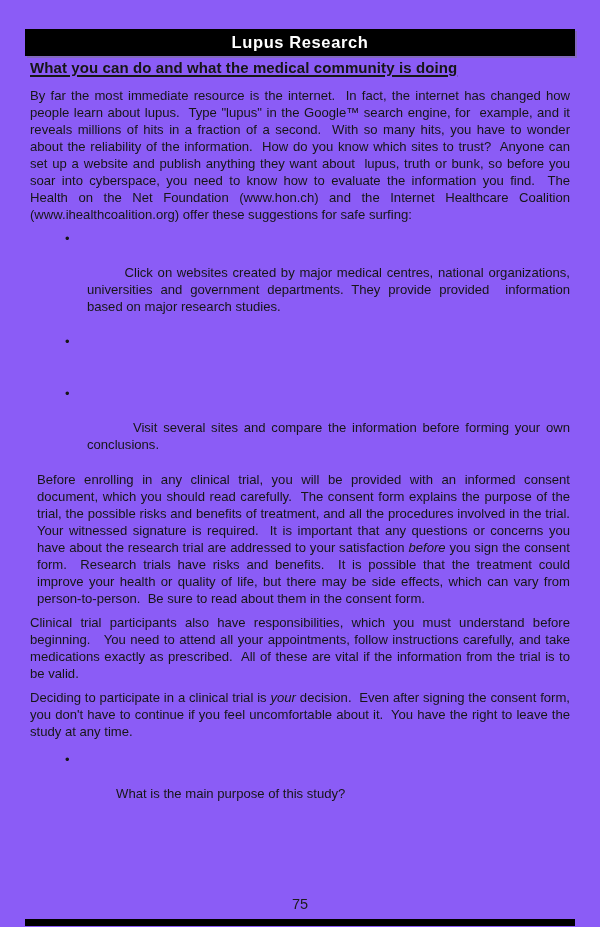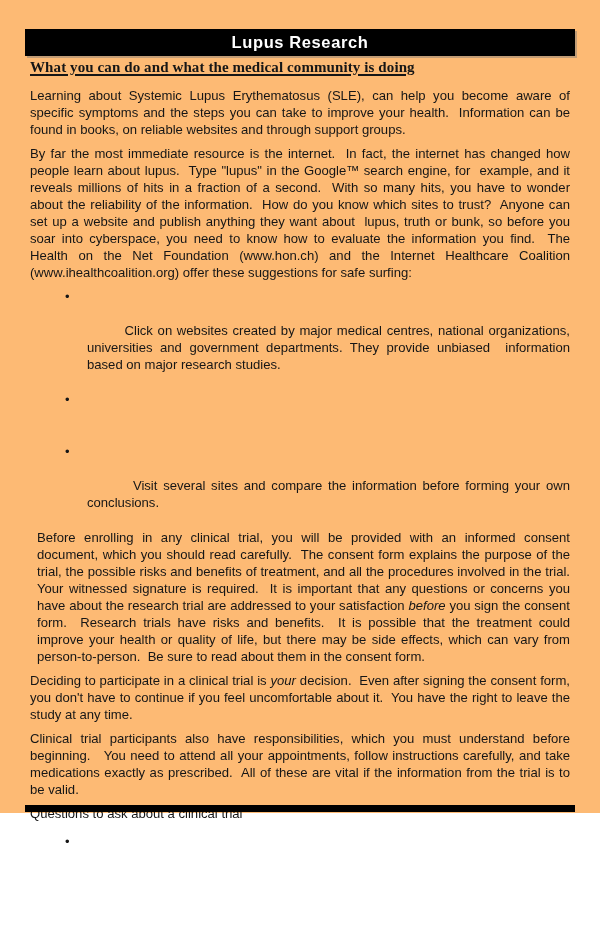--- a/index.html
+++ b/index.html
@@ -5,43 +5,42 @@
   html, body {
     margin: 0; padding: 0;
     width: 600px; height: 927px;
     background: #ffffff;
     font-family: "Liberation Sans", sans-serif;
     color: #161616;
     overflow: hidden;
   }
   .page {
     position: relative;
-    width: 600px; height: 813px;
-    background: #fdba74;
+    width: 600px; height: 927px;
+    background: #8b5cf6;
   }
   .title-bar {
     position: absolute;
     left: 25px; top: 29px;
     width: 550px; height: 27px;
     background: #000000;
     color: #ffffff;
     display: flex; align-items: center; justify-content: center;
     font-weight: bold;
     font-size: 16.5px;
     letter-spacing: 0.6px;
     box-shadow: 2px 2px 0 rgba(120,120,120,0.45);
   }
   .heading {
     position: absolute;
     left: 30px; top: 59px;
     font-size: 15px;
     font-weight: bold;
     margin: 0;
     letter-spacing: 0.1px;
-    font-family: Liberation Serif, serif;
   }
   .heading .u {
     text-decoration: underline;
     text-decoration-thickness: 2px;
     text-underline-offset: 2px;
   }
   .content {
     position: absolute;
     left: 30px; top: 87px;
     width: 540px;
@@ -104,51 +103,51 @@
   <div class="title-bar">
     <span>Lupus Research</span>
   </div>
 
   <h1 class="heading">
     <span class="u">What you can do and what the medical community is doing</span>
   </h1>
 
   <div class="content">
 
-    <p class="para">Learning about Systemic Lupus Erythematosus (SLE), can help you become aware of specific symptoms and the steps you can take to improve your health.  Information can be found in books, on reliable websites and through support groups.</p>
 
     <p class="para">By far the most immediate resource is the internet.  In fact, the internet has changed how people learn about lupus.  Type "lupus" in the Google™ search engine, for  example, and it reveals millions of hits in a fraction of a second.  With so many hits, you have to wonder about the reliability of the information.  How do you know which sites to trust?  Anyone can set up a website and publish anything they want about  lupus, truth or bunk, so before you soar into cyberspace, you need to know how to evaluate the information you find.  The Health on the Net Foundation (www.hon.ch) and the Internet Healthcare Coalition (www.ihealthcoalition.org) offer these suggestions for safe surfing:</p>
 
     <ul class="tips">
       <li>
         <span class="bullet">•</span>
-        <span>Click on websites created by major medical centres, national organizations, universities and government departments. They provide unbiased  information based on major research studies.</span>
+        <span>Click on websites created by major medical centres, national organizations, universities and government departments. They provide provided  information based on major research studies.</span>
       </li>
       <li>
         <span class="bullet">•</span>
       </li>
       <li>
         <span class="bullet">•</span>
         <span>Visit several sites and compare the information before forming your own conclusions.</span>
       </li>
     </ul>
 
     <p class="para tight"><span>Before enrolling in any clinical trial, you will be provided with an informed consent document, which you should read carefully.  The consent form explains the purpose of the trial, the possible risks and benefits of treatment, and all the procedures involved in the trial.  Your witnessed signature is required.  It is important that any questions or concerns you have about the research trial are addressed to your satisfaction </span><i>before</i><span> you sign the consent form.  Research trials have risks and benefits.  It is possible that the treatment could improve your health or quality of life, but there may be side effects, which can vary from person-to-person.  Be sure to read about them in the consent form.</span></p>
 
+    <p class="para">Clinical trial participants also have responsibilities, which you must understand before beginning.   You need to attend all your appointments, follow instructions carefully, and take medications exactly as prescribed.  All of these are vital if the information from the trial is to be valid.</p>
+
     <p class="para"><span>Deciding to participate in a clinical trial is </span><i>your</i><span> decision.  Even after signing the consent form, you don't have to continue if you feel uncomfortable about it.  You have the right to leave the study at any time.</span></p>
 
-    <p class="para">Clinical trial participants also have responsibilities, which you must understand before beginning.   You need to attend all your appointments, follow instructions carefully, and take medications exactly as prescribed.  All of these are vital if the information from the trial is to be valid.</p>
-
-    <p class="para">Questions to ask about a clinical trial</p>
 
     <ul class="questions">
       <li>
         <span class="bullet">•</span>
+        <span>What is the main purpose of this study?</span>
       </li>
 
     </ul>
 
   </div>
 
+  <div class="page-number">75</div>
 
   <div class="footer-bar"></div>
 
 </div>
 
 </body></html>

